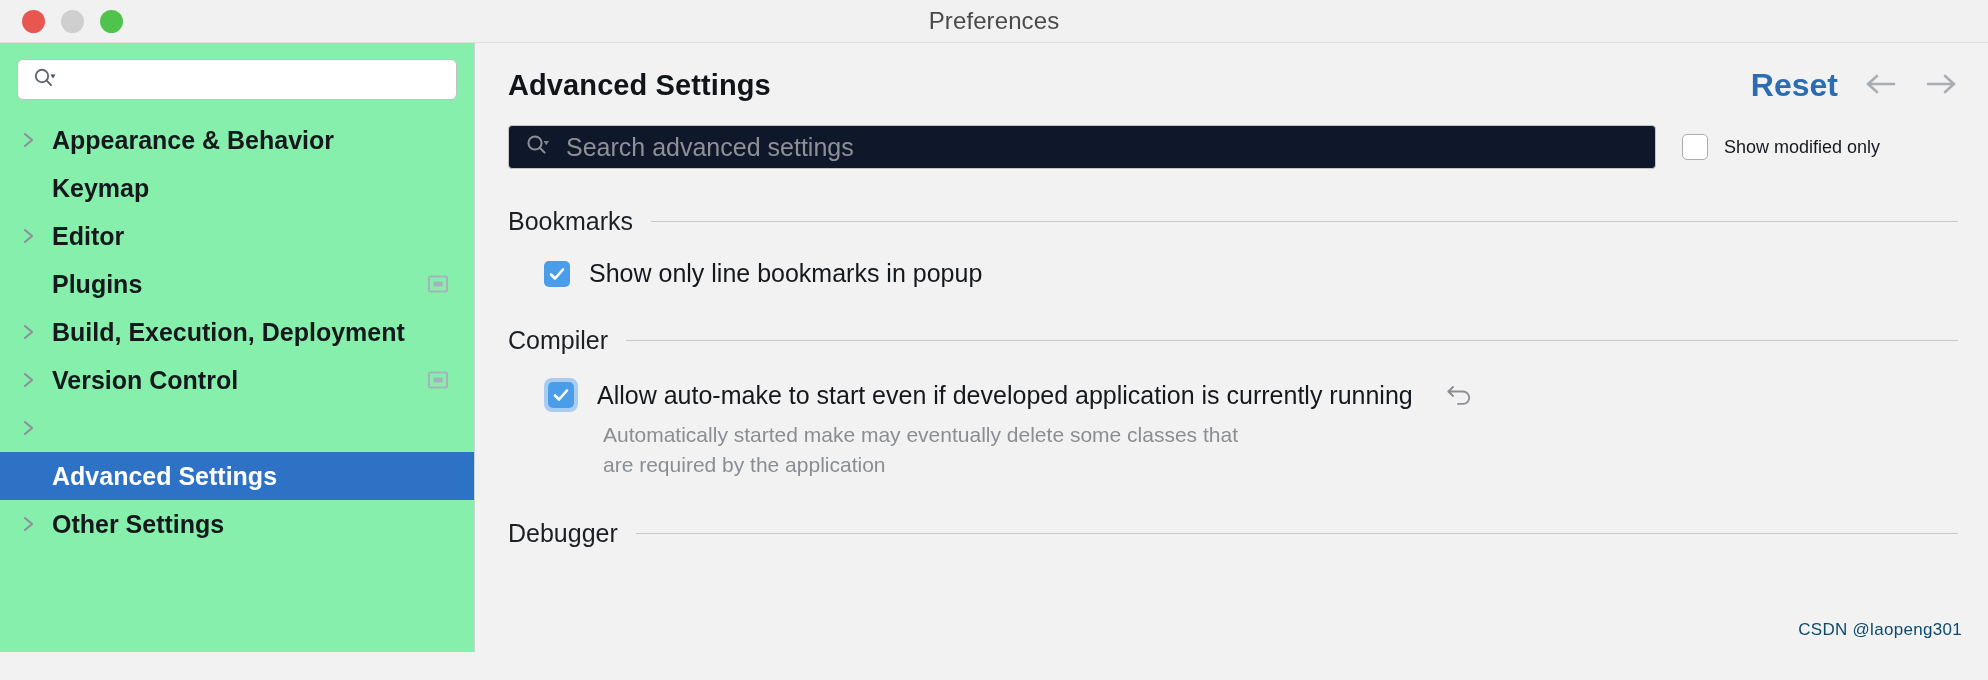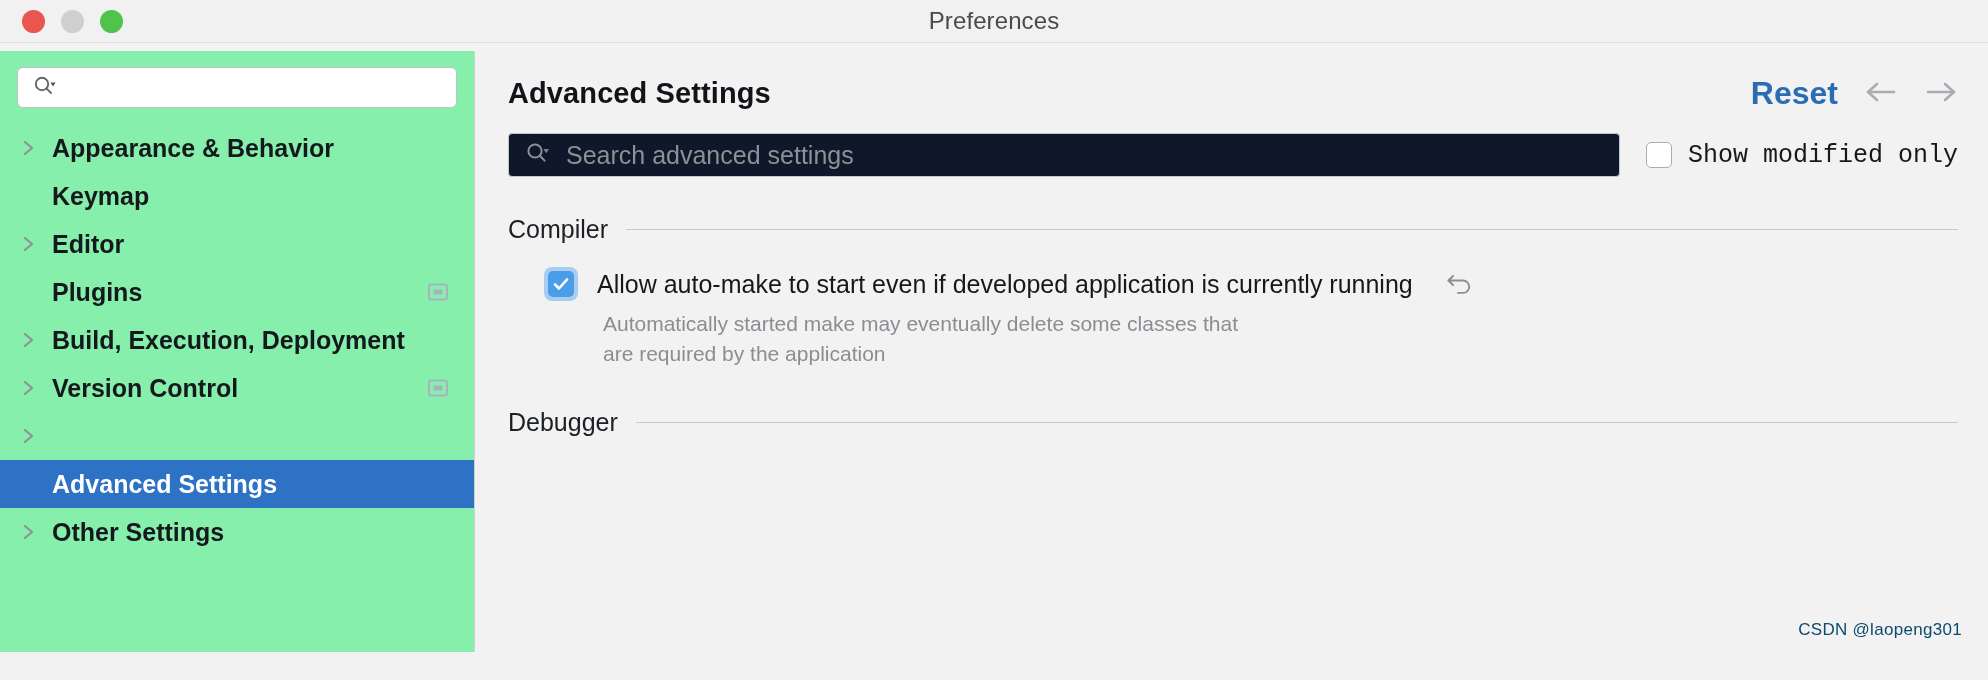--- a/index.html
+++ b/index.html
@@ -12,21 +12,20 @@
     background: #f2f2f2;
   }
 
   .window {
     position: relative;
     width: 1988px;
     height: 652px;
     background: #f2f2f2;
     display: flex;
     flex-direction: column;
-    gap: 8px;
   }
 
   
   .titlebar {
     position: relative;
     height: 43px;
     min-height: 43px;
     background: #f1f1f1;
     border-bottom: 1px solid #e0e0e0;
     display: flex;
@@ -174,21 +173,21 @@
     color: #8d9196;
     margin-left: 16px;
   }
 
   .modified-only {
     display: flex;
     align-items: center;
     gap: 16px;
     white-space: nowrap;
   }
-  .modified-only-label { font-size: 25px; color: #15181c; font-family: Liberation Mono, monospace; }
+  .modified-only-label { font-size: 18px; color: #15181c; }
 
   
   .cb-empty {
     width: 26px; height: 26px;
     background: #ffffff;
     border: 1px solid #a9adb1;
     border-radius: 5px;
     display: block;
   }
   .cb-checked {
@@ -402,20 +401,34 @@
           </span>
           <span class="adv-search-placeholder">Search advanced settings</span>
         </div>
 
         <div class="modified-only">
           <span class="cb-empty"></span>
           <span class="modified-only-label">Show modified only</span>
         </div>
       </div>
 
+      <div class="section">
+        <div class="section-head">
+          <span class="section-title">Bookmarks</span>
+          <span class="section-rule"></span>
+        </div>
+        <div class="setting-row">
+          <span class="cb-checked">
+            <svg width="20" height="20" viewBox="0 0 20 20">
+                <polyline points="4,10.5 8,14.5 16,5.5" fill="none" stroke="#ffffff" stroke-width="2.6" stroke-linecap="round" stroke-linejoin="round"></polyline>
+              </svg>
+          </span>
+          <span class="setting-label">Show only line bookmarks in popup</span>
+        </div>
+      </div>
 
       <div class="section">
         <div class="section-head">
           <span class="section-title">Compiler</span>
           <span class="section-rule"></span>
         </div>
         <div class="setting-row">
           <span class="cb-focus">
             <span class="cb-checked">
               <svg width="20" height="20" viewBox="0 0 20 20">

